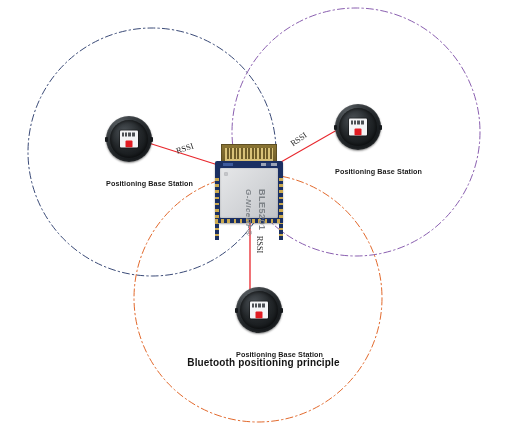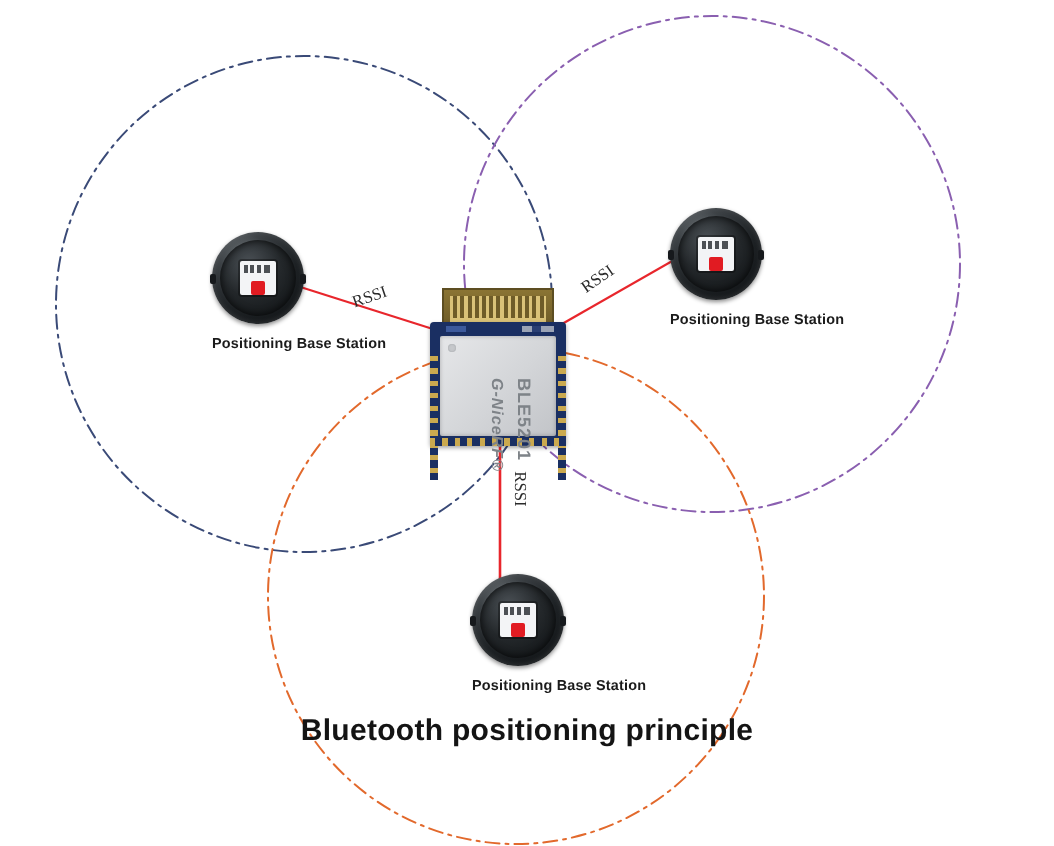--- a/index.html
+++ b/index.html
@@ -39,21 +39,21 @@
     opacity:.85;
   }
   .puck .screen .dot{
     position:absolute;left:50%;top:10px;transform:translateX(-50%);
     width:7px;height:7px;background:#e11b22;border-radius:1px;
   }
   .puck .nub{position:absolute;width:3px;height:5px;background:#16191c;border-radius:1px;top:50%;margin-top:-2.5px;}
   .puck .nub.l{left:-1px;}
   .puck .nub.r{right:-1px;}
   .station .caption{
-    margin-top:5px;text-align:center;white-space:nowrap;
+    margin-top:17px;text-align:center;white-space:nowrap;
     font-size:7.2px;font-weight:bold;color:#1b1b1b;letter-spacing:.1px;
   }
 
   
   #module{position:absolute;left:215px;top:144px;width:68px;height:79px;}
   .ant{
     position:absolute;left:6px;top:0;width:56px;height:20px;
     background:linear-gradient(180deg,#8a7433 0%,#6e5c28 100%);
     border:1px solid #5d4e22;box-sizing:border-box;
   }
@@ -95,21 +95,21 @@
     font-family:"Liberation Serif", serif;white-space:nowrap;
     transform-origin:50% 50%;
   }
   #rssi-left{left:176px;top:144px;transform:rotate(-19deg);}
   #rssi-right{left:290px;top:135px;transform:rotate(-35deg);}
   #rssi-bottom{left:251px;top:240px;transform:rotate(90deg);}
 
   
   #diagram-caption{
     position:absolute;left:0;top:357px;width:527px;text-align:center;
-    font-size:15px;font-weight:bold;color:#141414;letter-spacing:.15px;
+    font-size:10px;font-weight:bold;color:#141414;letter-spacing:.15px;
   }
 </style>
 </head>
 <body style="background: rgb(255, 255, 255);">
 
 <div id="stage">
 
   <svg class="layer" viewBox="0 0 527 423">
     <g>
       <circle id="circle-left" cx="152" cy="152" r="124" fill="none" stroke="#3a4a77" stroke-width="1" stroke-dasharray="7 3 1.5 3" stroke-linecap="round"></circle>

